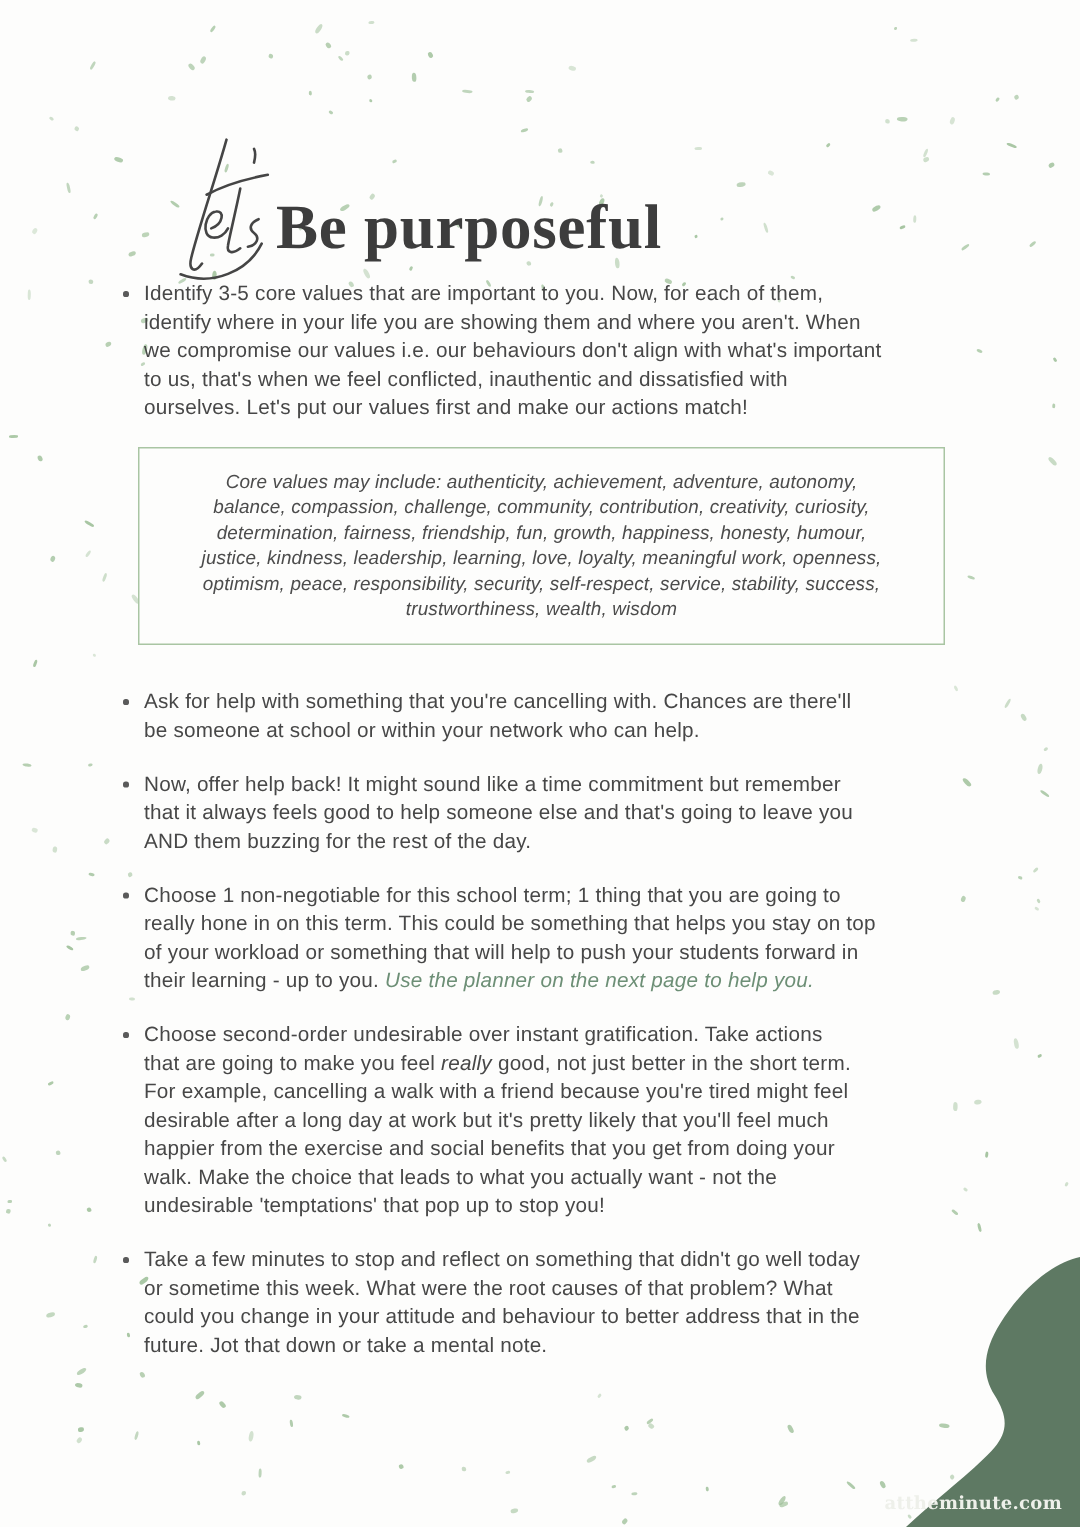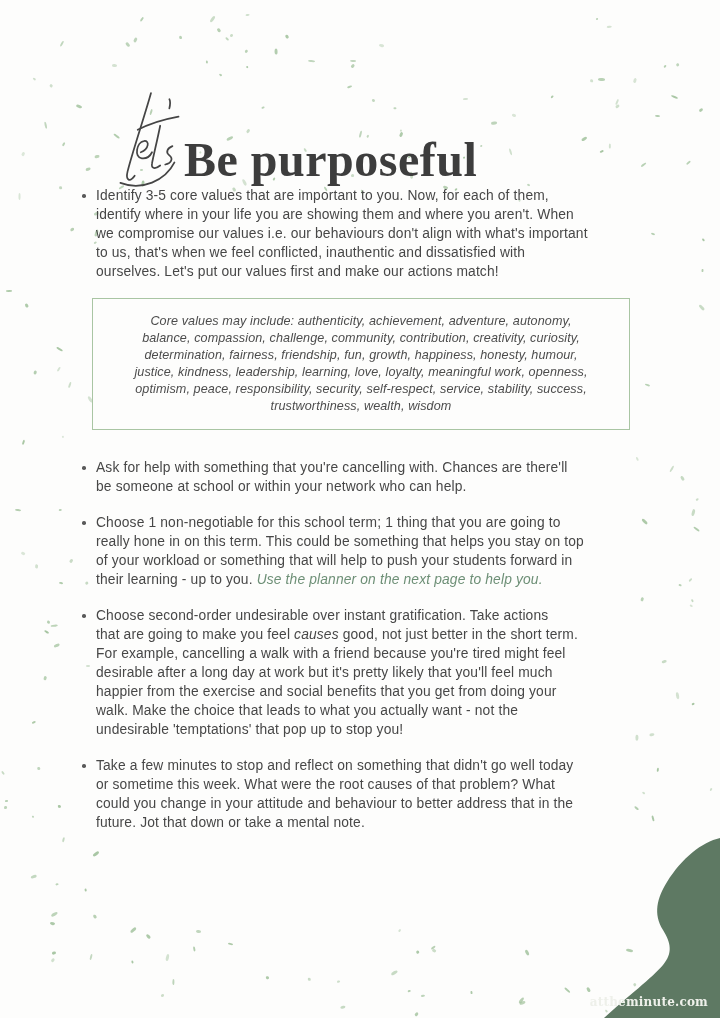--- a/index.html
+++ b/index.html
@@ -14,21 +14,21 @@
   }
   .speckle-layer{position:absolute;inset:0;z-index:0;pointer-events:none;}
   .speckle{position:absolute;}
 
   .title-block{position:absolute;left:114px;top:86px;z-index:2;}
   .title-script{position:absolute;left:2px;top:2px;width:70px;height:102px;}
   .title-main{
     position:absolute;left:70px;top:14px;
     font-family:"Liberation Serif", serif;
     font-weight:700;
-    font-size:48px;
+    font-size:42px;
     letter-spacing:0.5px;
     color:var(--title,#3d3d3d);
     white-space:nowrap;
   }
 
   .content{position:absolute;left:80px;top:186px;width:592px;z-index:2;}
   .bullets{list-style:none;margin:0;padding:0;}
   .bullet{position:relative;padding-left:16px;}
   .bullet + .bullet{margin-top:17px;}
   .dot{
@@ -310,33 +310,39 @@
 trustworthiness, wealth, wisdom</p>
         </div>
       </li>
 
       <li class="bullet" style="margin-top:0">
         <span class="dot"></span>
         <p class="btxt"><span>Ask for help with something that you're cancelling with. Chances are there'll
 be someone at school or within your network who can help.</span></p>
       </li>
 
+      <li class="bullet">
+        <span class="dot"></span>
+        <p class="btxt"><span>Now, offer help back! It might sound like a time commitment but remember
+that it always feels good to help someone else and that's going to leave you
+AND them buzzing for the rest of the day.</span></p>
+      </li>
 
       <li class="bullet">
         <span class="dot"></span>
         <p class="btxt"><span>Choose 1 non-negotiable for this school term; 1 thing that you are going to
 really hone in on this term. This could be something that helps you stay on top
 of your workload or something that will help to push your students forward in
 their learning - up to you. </span><span class="accent">Use the planner on the next page to help you.</span></p>
       </li>
 
       <li class="bullet">
         <span class="dot"></span>
         <p class="btxt"><span>Choose second-order undesirable over instant gratification. Take actions
-that are going to make you feel </span><em class="em">causes</em><span> good, not just better in the short term.
+that are going to make you feel </span><em class="em">really</em><span> good, not just better in the short term.
 For example, cancelling a walk with a friend because you're tired might feel
 desirable after a long day at work but it's pretty likely that you'll feel much
 happier from the exercise and social benefits that you get from doing your
 walk. Make the choice that leads to what you actually want - not the
 undesirable 'temptations' that pop up to stop you!</span></p>
       </li>
 
       <li class="bullet">
         <span class="dot"></span>
         <p class="btxt"><span>Take a few minutes to stop and reflect on something that didn't go well today

